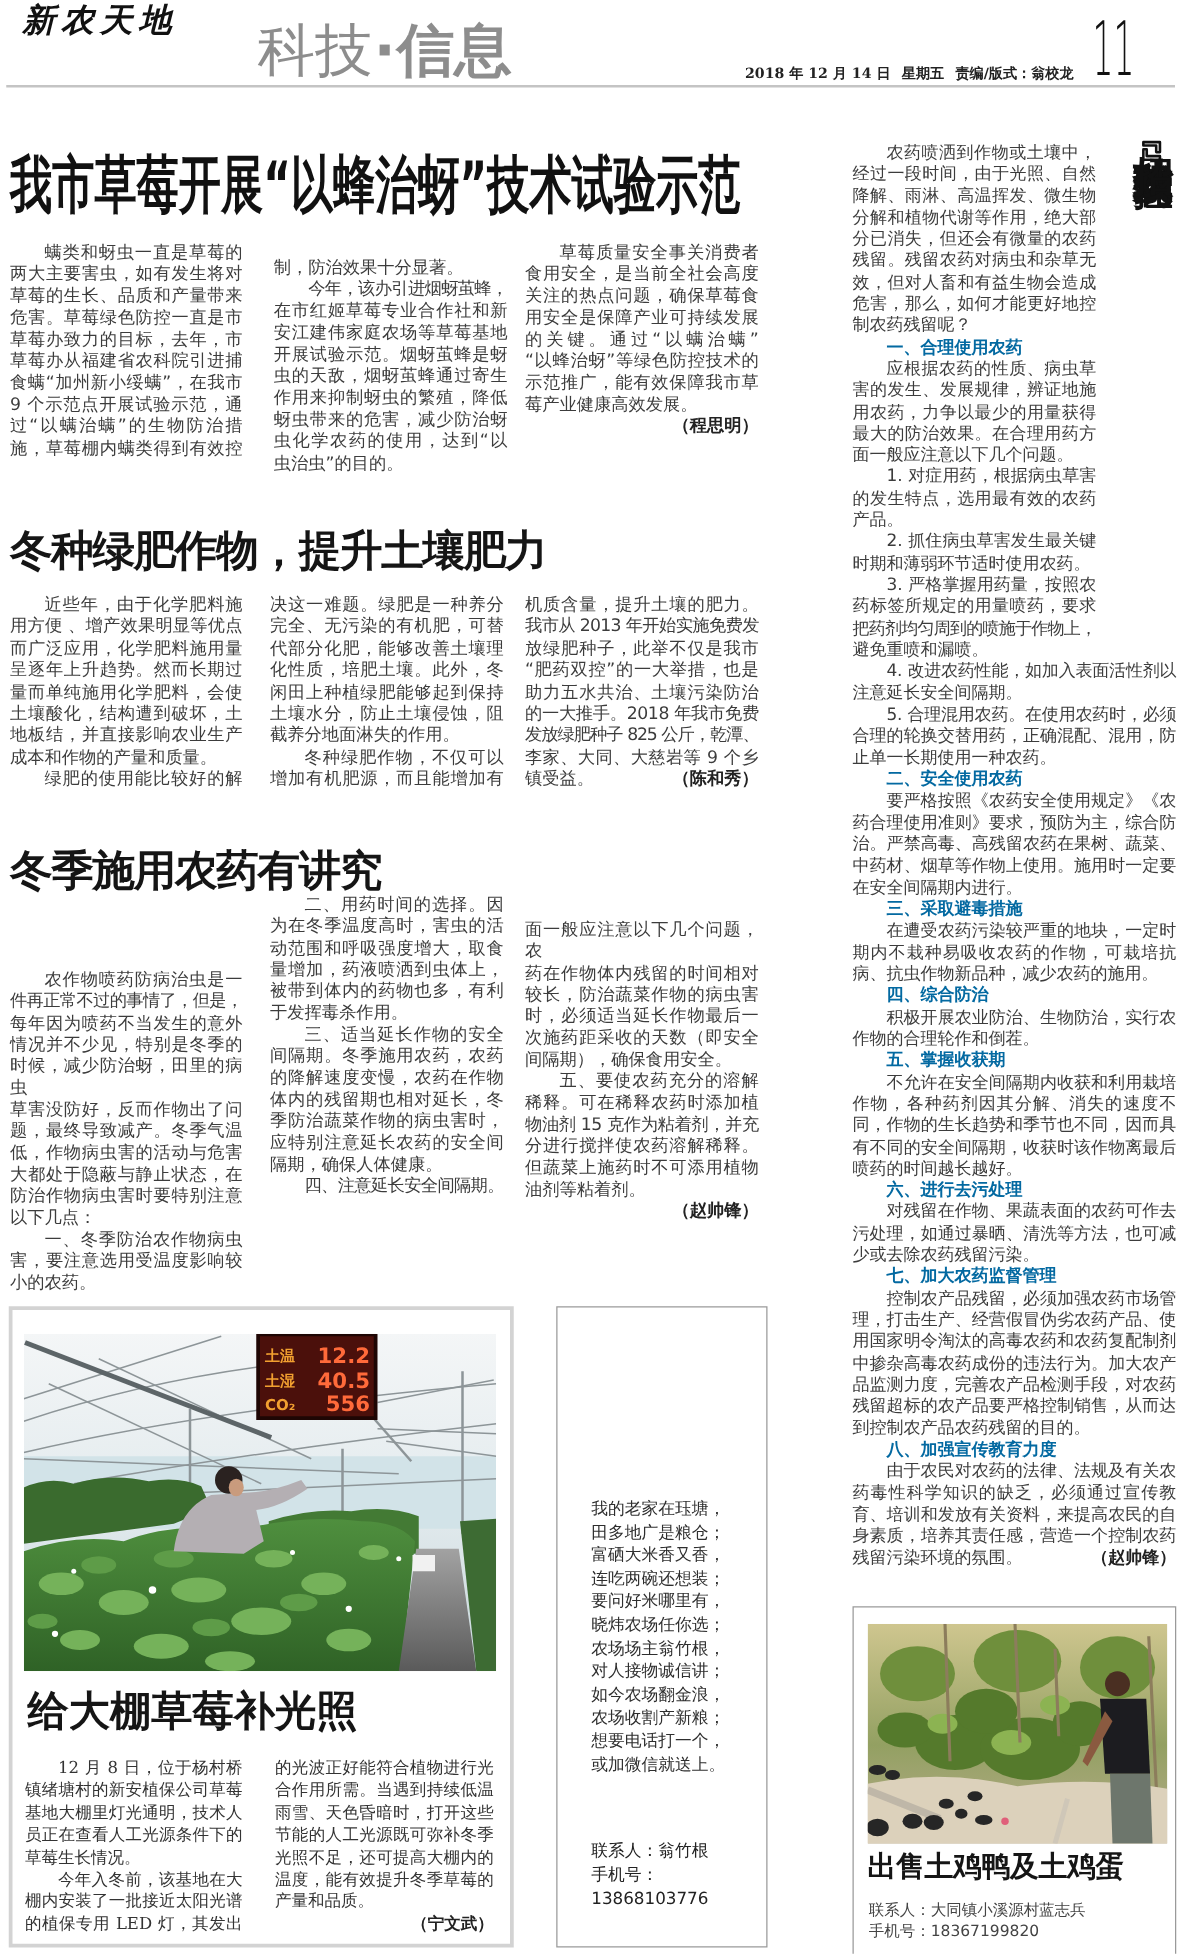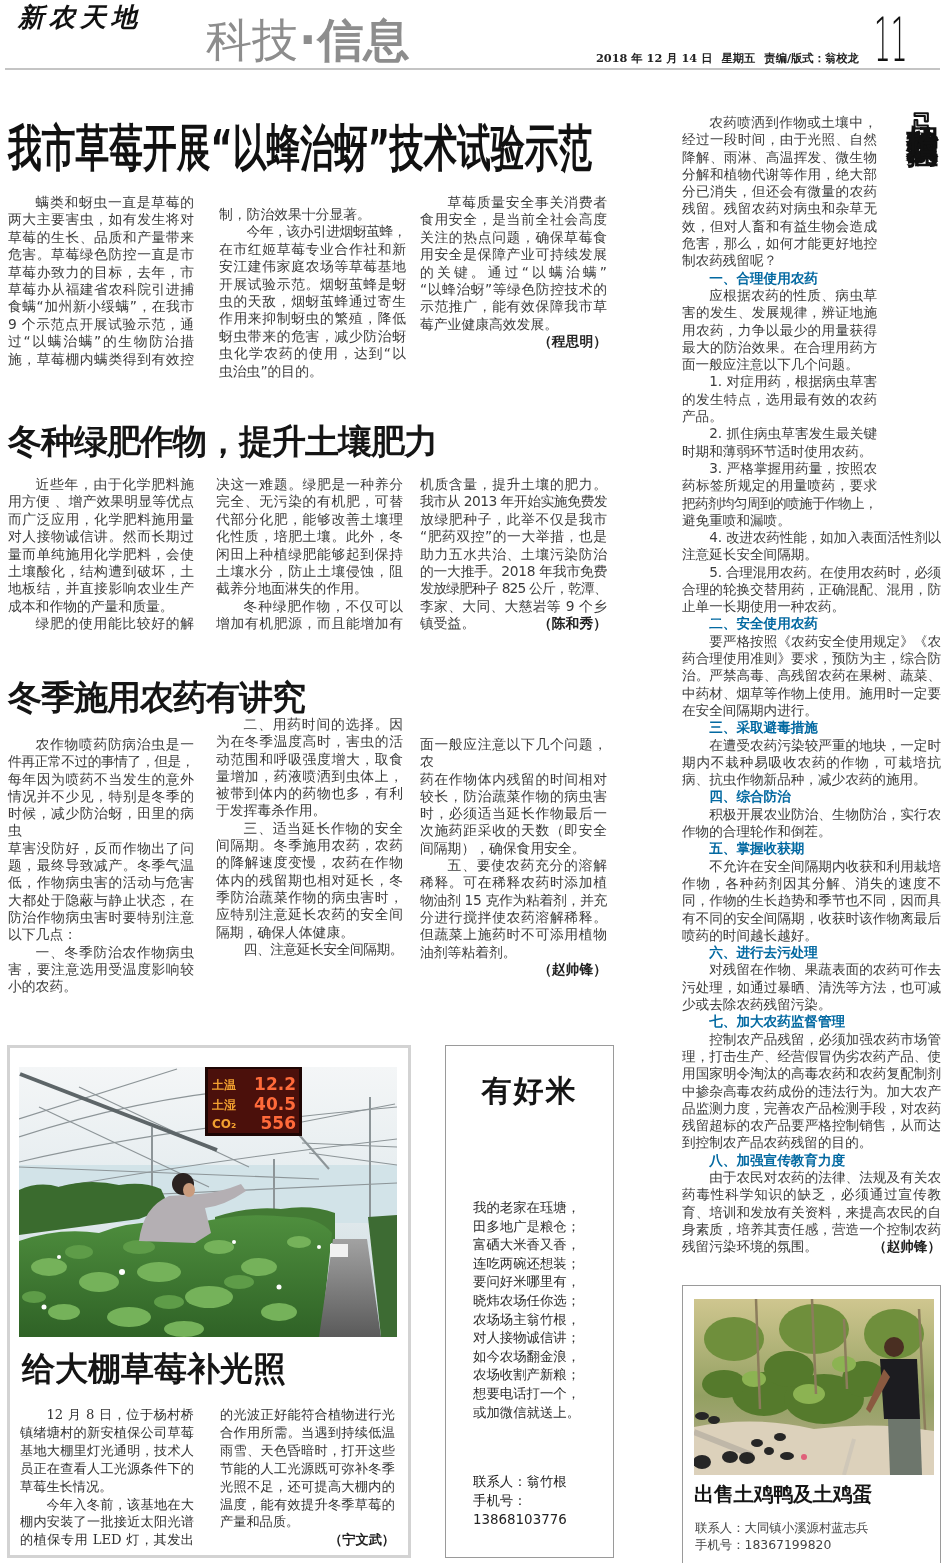--- a/index.html
+++ b/index.html
@@ -49,21 +49,21 @@
   .photo svg { display:block; }
   .h-photo { left:22px; top:1349px; font-size:33px; line-height:40px; font-weight:900; color:#151515; white-space:nowrap; }
 
   .ad-rice { left:445px; top:1045px; width:169px; height:513px; border:1px solid #9a9a9a; box-sizing:border-box; }
   .ad-rice-title { left:446px; top:1071px; width:167px; text-align:center; font-size:30px; line-height:39px;
     font-weight:900; color:#151515; letter-spacing:2px; }
   .poem { left:473px; top:1199px; font-family:"DejaVu Serif", serif; font-size:13.4px; line-height:18.6px; color:#2e2e2e; white-space:nowrap; }
   .rice-contact { left:473px; top:1472px; font-size:13.4px; line-height:19px; color:#222; white-space:nowrap; }
 
   .ad-chicken { left:682px; top:1285px; width:259px; height:290px; border:1px solid #9a9a9a; box-sizing:border-box; }
-  .chicken-title { left:694px; top:1477px; font-size:20px; line-height:34px; font-weight:900; color:#151515; white-space:nowrap; letter-spacing:-0.2px; }
+  .chicken-title { left:694px; top:1477px; font-size:23px; line-height:34px; font-weight:900; color:#151515; white-space:nowrap; letter-spacing:-0.2px; }
   .chicken-contact { left:695px; top:1519px; font-size:12.4px; line-height:17px; color:#444; white-space:nowrap; }
 </style>
 </head>
 <body>
 
 <div class="abs masthead">新农天地</div>
 <div class="abs section-title">
   <span class="light">科技</span><span class="dot">·</span><span class="bold">信息</span>
 </div>
 <div class="abs dateline">
@@ -107,21 +107,21 @@
     <div class="ln j" style=""><span>示范推广，能有效保障我市草</span></div>
     <div class="ln" style=""><span>莓产业健康高效发展。</span></div>
     <div class="ln rt" style=""><span>（程思明）</span></div>
   </div>
 
 <div class="abs h2" style="top:420px;">冬种绿肥作物，提升土壤肥力</div>
 <div class="col" style="left:8px;top:476px;width:186px;">
     <div class="ln ind j" style=""><span>近些年，由于化学肥料施</span></div>
     <div class="ln j" style=""><span>用方便 、增产效果明显等优点</span></div>
     <div class="ln j" style=""><span>而广泛应用，化学肥料施用量</span></div>
-    <div class="ln j" style=""><span>对人接物诚信讲。然而长期过</span></div>
+    <div class="ln j" style=""><span>呈逐年上升趋势。然而长期过</span></div>
     <div class="ln j" style=""><span>量而单纯施用化学肥料，会使</span></div>
     <div class="ln j" style=""><span>土壤酸化，结构遭到破坏，土</span></div>
     <div class="ln j" style=""><span>地板结，并直接影响农业生产</span></div>
     <div class="ln" style=""><span>成本和作物的产量和质量。</span></div>
     <div class="ln ind j" style=""><span>绿肥的使用能比较好的解</span></div>
   </div>
 <div class="col" style="left:216px;top:476px;width:187px;">
     <div class="ln j" style=""><span>决这一难题。绿肥是一种养分</span></div>
     <div class="ln j" style=""><span>完全、无污染的有机肥，可替</span></div>
     <div class="ln j" style=""><span>代部分化肥，能够改善土壤理</span></div>
@@ -138,21 +138,21 @@
     <div class="ln j" style=""><span>放绿肥种子，此举不仅是我市</span></div>
     <div class="ln j" style=""><span>“肥药双控”的一大举措，也是</span></div>
     <div class="ln j" style=""><span>助力五水共治、土壤污染防治</span></div>
     <div class="ln j" style="letter-spacing: -0.3125px;"><span>的一大推手。2018 年我市免费</span></div>
     <div class="ln j" style="letter-spacing: -0.882353px;"><span>发放绿肥种子 825 公斤，乾潭、</span></div>
     <div class="ln j" style=""><span>李家、大同、大慈岩等 9 个乡</span></div>
     <div class="ln" style=""><span class="sig">（陈和秀）</span><span>镇受益。</span></div>
   </div>
 
 <div class="abs h2" style="top:676px;">冬季施用农药有讲究</div>
-<div class="col a3" style="left:8px;top:736px;width:186px;">
+<div class="col a3" style="left:8px;top:776px;width:186px;">
     <div class="ln ind j" style=""><span>农作物喷药防病治虫是一</span></div>
     <div class="ln j" style="letter-spacing: -0.571429px;"><span>件再正常不过的事情了，但是，</span></div>
     <div class="ln j" style=""><span>每年因为喷药不当发生的意外</span></div>
     <div class="ln j" style=""><span>情况并不少见，特别是冬季的</span></div>
     <div class="ln j" style=""><span>时候，减少防治蚜，田里的病虫</span></div>
     <div class="ln j" style=""><span>草害没防好，反而作物出了问</span></div>
     <div class="ln j" style=""><span>题，最终导致减产。冬季气温</span></div>
     <div class="ln j" style=""><span>低，作物病虫害的活动与危害</span></div>
     <div class="ln j" style=""><span>大都处于隐蔽与静止状态，在</span></div>
     <div class="ln j" style=""><span>防治作物病虫害时要特别注意</span></div>
@@ -371,21 +371,20 @@
     <div class="ln j" style=""><span>雨雪、天色昏暗时，打开这些</span></div>
     <div class="ln j" style=""><span>节能的人工光源既可弥补冬季</span></div>
     <div class="ln j" style=""><span>光照不足，还可提高大棚内的</span></div>
     <div class="ln j" style=""><span>温度，能有效提升冬季草莓的</span></div>
     <div class="ln" style=""><span>产量和品质。</span></div>
     <div class="ln rt" style=""><span>（宁文武）</span></div>
   </div>
 
 <div class="abs ad-rice"></div>
 <div class="abs ad-rice-title">
-  <div>有好米</div>
 </div>
 <div class="abs poem">
   <div>我的老家在珏塘，</div>
   <div>田多地广是粮仓；</div>
   <div>富硒大米香又香，</div>
   <div>连吃两碗还想装；</div>
   <div>要问好米哪里有，</div>
   <div>晓炜农场任你选；</div>
   <div>农场场主翁竹根，</div>
   <div>对人接物诚信讲；</div>

